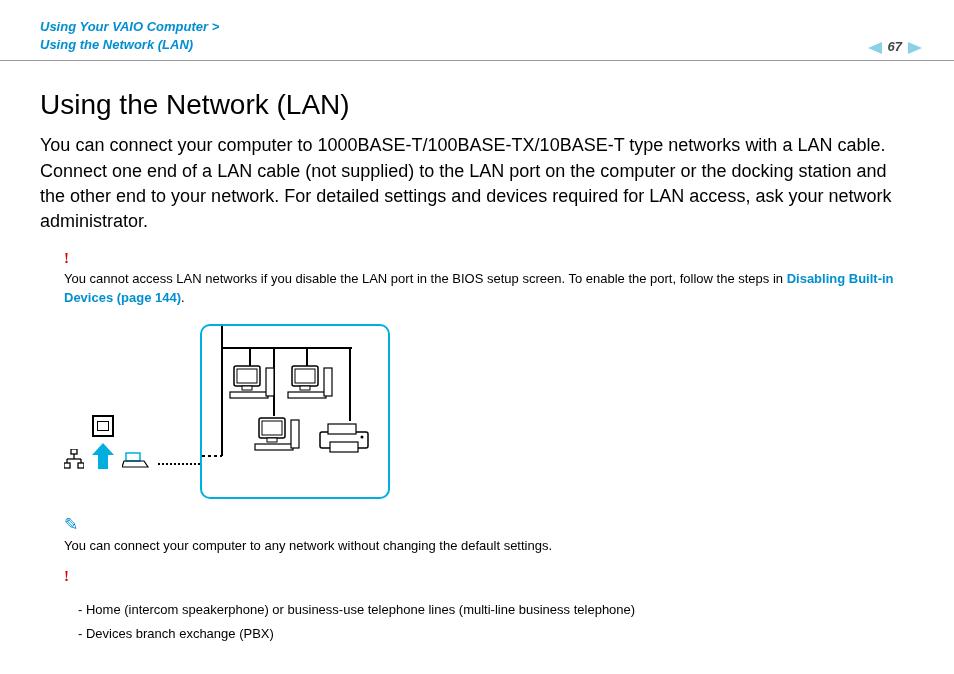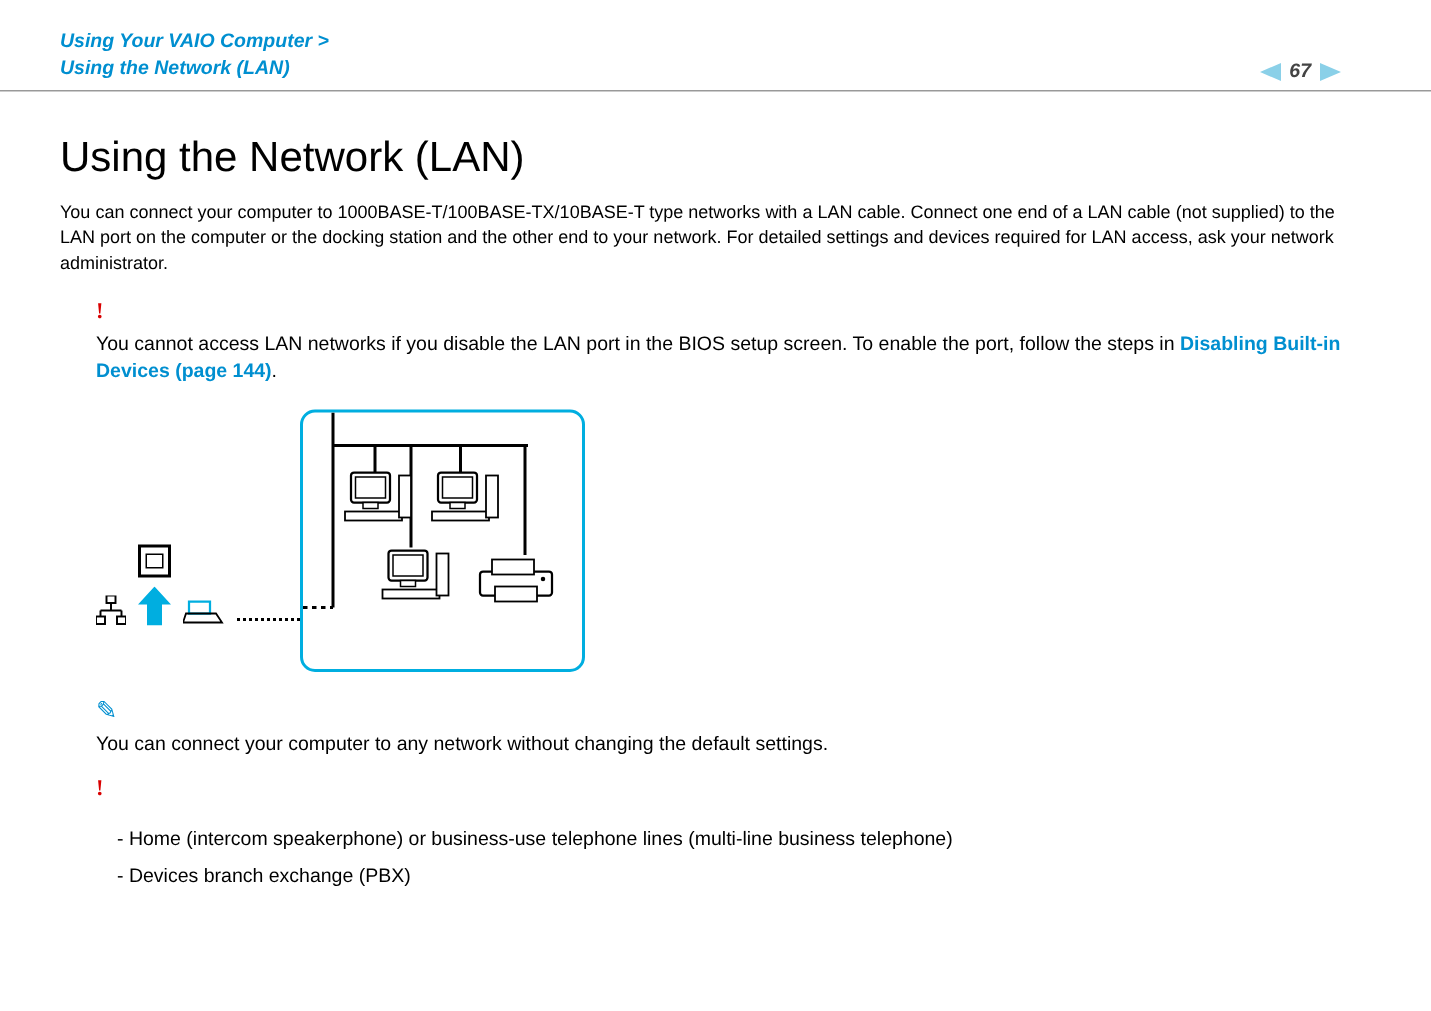--- a/index.html
+++ b/index.html
@@ -5,21 +5,21 @@
   * { box-sizing: border-box; margin: 0; padding: 0; }
   body {
     font-family: Arial, Helvetica, sans-serif;
     background: #fff;
     width: 954px;
     height: 674px;
     position: relative;
     color: #000;
   }
   .header {
-    padding: 18px 60px 6px 40px;
+    padding: 18px 32px 6px 40px;
     border-bottom: 1px solid #999;
     display: flex;
     justify-content: space-between;
     align-items: flex-end;
   }
   .breadcrumb {
     color: #008fd0;
     font-size: 13px;
     font-weight: bold;
     line-height: 1.4;
@@ -37,21 +37,21 @@
   .nav-arrow svg { display: block; }
   .content {
     padding: 28px 40px 20px 40px;
   }
   h1 {
     font-size: 28px;
     font-weight: normal;
     margin-bottom: 12px;
   }
   .intro {
-    font-size: 12px;
+    font-size: 18px;
     line-height: 1.4;
     margin-bottom: 14px;
   }
   .note-block {
     margin-left: 24px;
     font-size: 13px;
     line-height: 1.45;
   }
   .warn-icon {
     color: #d90000;

